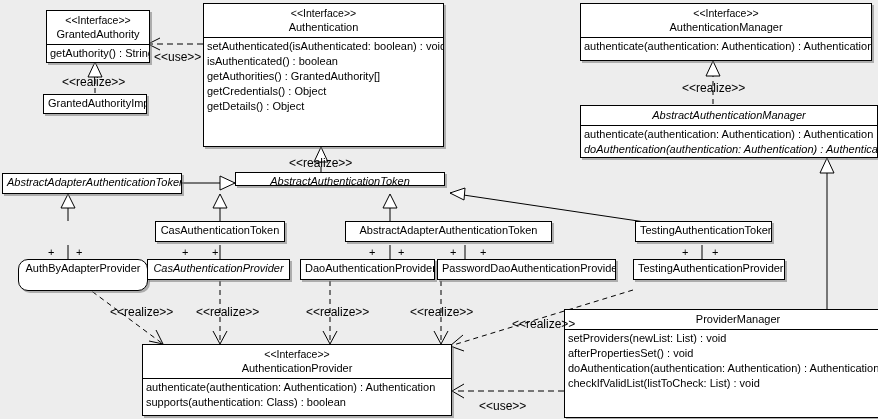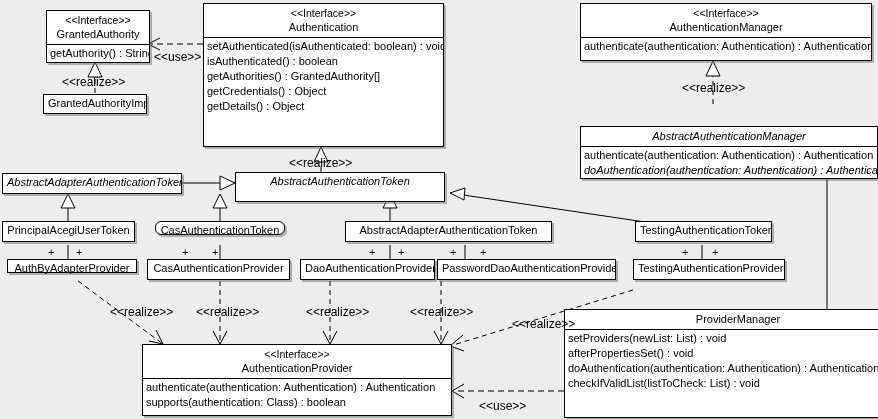--- a/index.html
+++ b/index.html
@@ -195,74 +195,69 @@
     <div class="uml-header">
       <span class="stereo">&lt;&lt;Interface&gt;&gt;</span>
       <span class="cname">AuthenticationManager</span>
     </div>
     <div class="uml-divider"></div>
     <div class="uml-ops">
       <div class="op">authenticate(authentication: Authentication) : Authentication</div>
     </div>
   </div>
 
-  <div class="uml-box italic" style="left:580px; top:105px; width:298px; height:53px;margin-top:21px;">
+  <div class="uml-box italic" style="left:580px; top:105px; width:298px; height:53px;">
     <div class="uml-header">
       <span class="cname">AbstractAuthenticationManager</span>
     </div>
     <div class="uml-divider"></div>
     <div class="uml-ops">
       <div class="op">authenticate(authentication: Authentication) : Authentication</div>
       <div class="op italic">doAuthentication(authentication: Authentication) : Authentication</div>
     </div>
   </div>
 
   <div class="uml-box italic compact" style="left:2px; top:173px; width:180px; height:21px;">
     <div class="uml-header">
       <span class="cname">AbstractAdapterAuthenticationToken</span>
     </div>
   </div>
 
-  <div class="uml-box italic compact" style="left:235px; top:172px; width:210px; height:30px;">
+  <div class="uml-box italic compact" style="left:235px; top:172px; width:210px; height:14px;">
     <div class="uml-header">
       <span class="cname">AbstractAuthenticationToken</span>
     </div>
   </div>
 
-  <div class="uml-box compact" style="left:2px; top:221px; width:133px; height:21px;">
-    <div class="uml-header">
-      <span class="cname">PrincipalAcegiUserToken</span>
-    </div>
-  </div>
-
-  <div class="uml-box compact" style="left:155px; top:221px; width:130px; height:14px;border-radius:6px;">
+
+  <div class="uml-box compact" style="left:155px; top:221px; width:130px; height:21px;">
     <div class="uml-header">
       <span class="cname">CasAuthenticationToken</span>
     </div>
   </div>
 
   <div class="uml-box compact" style="left:345px; top:221px; width:207px; height:21px;">
     <div class="uml-header">
       <span class="cname">AbstractAdapterAuthenticationToken</span>
     </div>
   </div>
 
   <div class="uml-box compact" style="left:635px; top:221px; width:137px; height:21px;">
     <div class="uml-header">
       <span class="cname">TestingAuthenticationToken</span>
     </div>
   </div>
 
-  <div class="uml-box compact" style="left:7px; top:259px; width:130px; height:14px;">
+  <div class="uml-box compact" style="left:18px; top:259px; width:130px; height:32px;border-radius:10px;">
     <div class="uml-header">
       <span class="cname">AuthByAdapterProvider</span>
     </div>
   </div>
 
-  <div class="uml-box compact" style="left:147px; top:259px; width:143px; height:21px;">
+  <div class="uml-box compact" style="left:147px; top:259px; width:143px; height:21px;font-style:italic;">
     <div class="uml-header">
       <span class="cname">CasAuthenticationProvider</span>
     </div>
   </div>
 
   <div class="uml-box compact" style="left:300px; top:259px; width:135px; height:21px;">
     <div class="uml-header">
       <span class="cname">DaoAuthenticationProvider</span>
     </div>
   </div>

